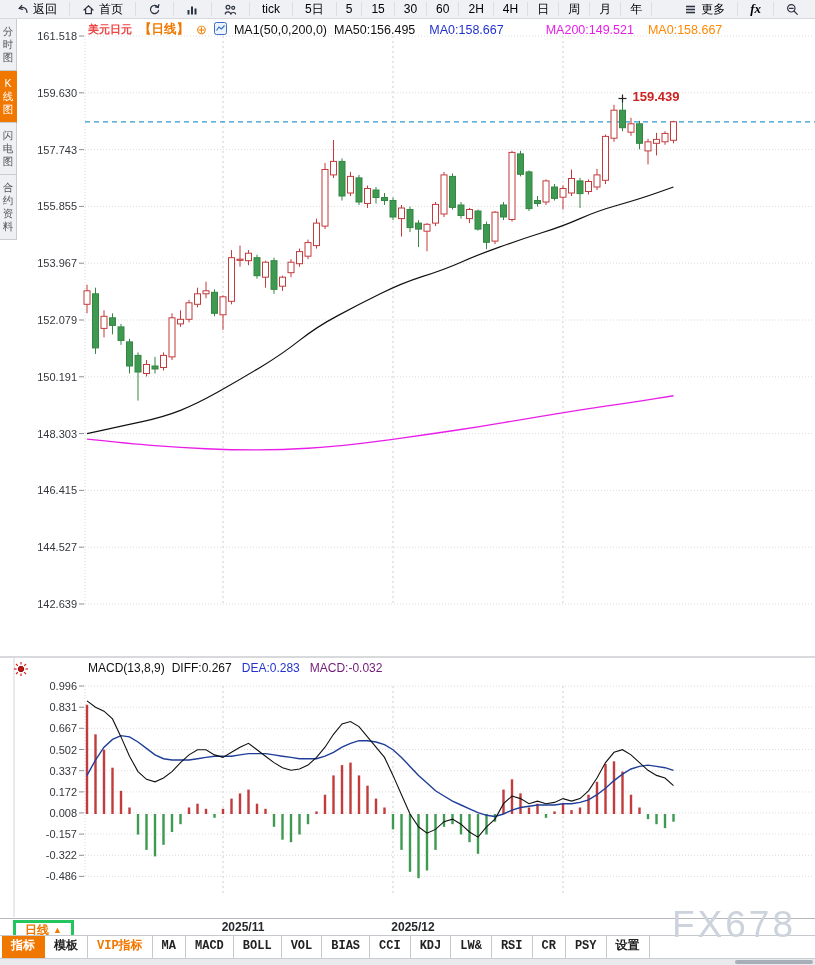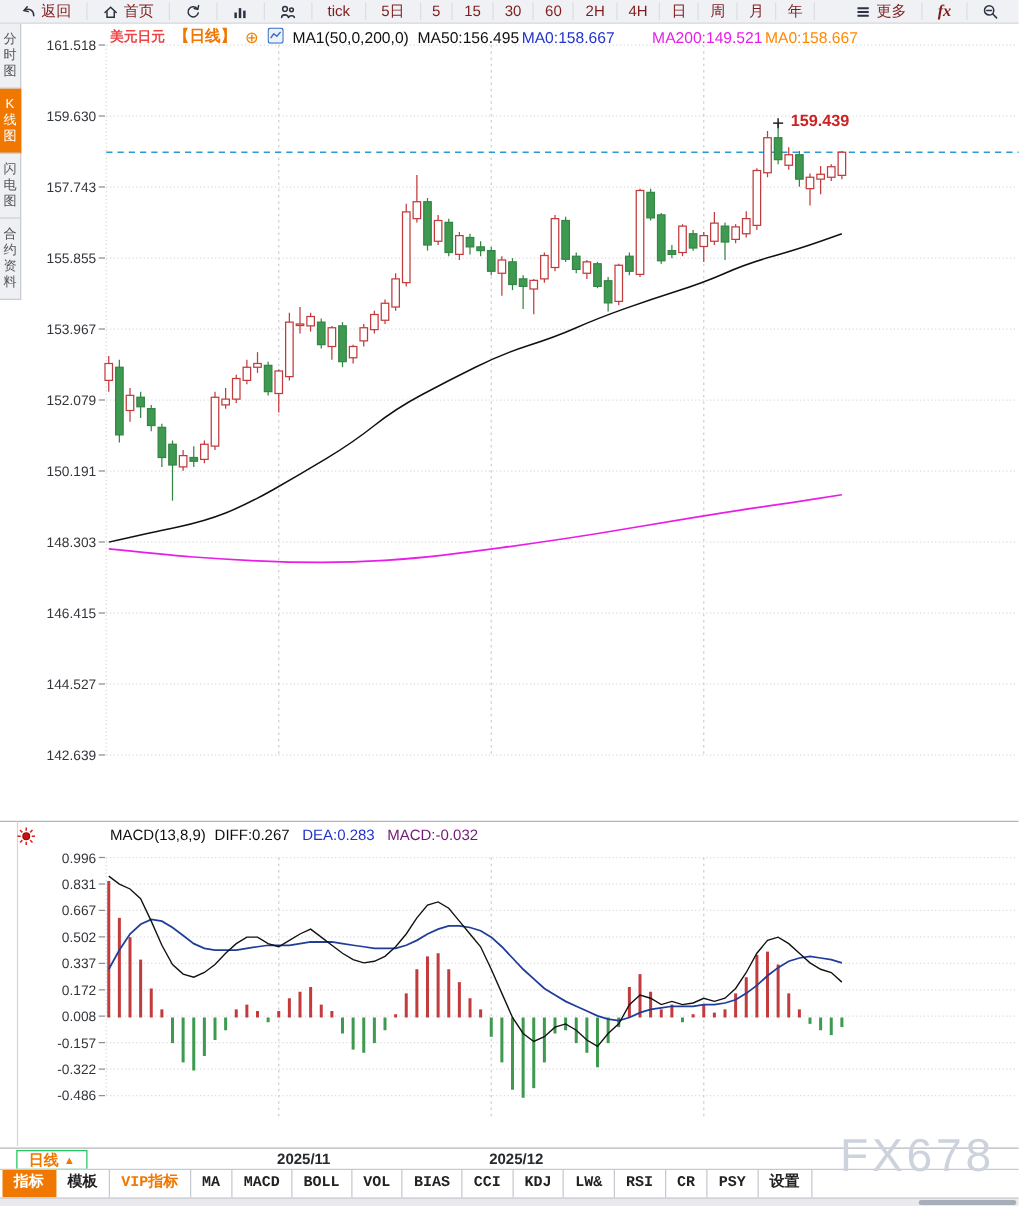--- a/index.html
+++ b/index.html
@@ -2,21 +2,21 @@
 <html><head>
 <meta charset="utf-8">
 <style>
   html,body{margin:0;padding:0}
   body{width:815px;height:965px;position:relative;background:#fff;overflow:hidden;
        font-family:"Liberation Sans",sans-serif}
   
   .topbar{position:absolute;top:0;left:0;width:815px;height:19px;background:#eff1f5;
           border-bottom:1px solid #d7d9de;display:flex;align-items:center;
           padding-left:4px;box-sizing:border-box;z-index:10}
-  .tb-item{display:flex;align-items:center;gap:4px;font-size:12px;color:#7f1d1d;
+  .tb-item{display:flex;align-items:center;gap:4px;font-size:12px;color:#000000;
            padding:0 12px;height:14px;border-right:1px solid #dcdee3;cursor:pointer;white-space:nowrap}
   .tb-item.compact{padding:0 9px}
   .tb-item.pushright{margin-left:auto}
   .tb-item.fx-style{font-weight:bold;font-style:italic;font-family:"Liberation Serif",serif;font-size:13px}
   .tb-item:last-child{border-right:none;margin-right:4px}
   
   .sidebar{position:absolute;left:0;top:19px;width:17px;z-index:6}
   .side-tab{width:16px;text-align:center;padding:6px 0;border-bottom:1px solid #c9ccd1;
             border-right:1px solid #c9ccd1;background:#eef0f3;color:#555;
             font-size:10.5px;line-height:13px;cursor:pointer}
@@ -28,21 +28,21 @@
                font-size:12.5px;color:#111;z-index:6;white-space:nowrap}
   #price-header{top:21px}
   #macd-header{top:661px;font-size:12px}
   .hdr-sym{font-weight:bold;font-size:11px;color:#ef4444}
   .hdr-period{font-weight:bold;color:#f07800}
   .hdr-plus{color:#f08000;font-size:13px}
   .sun-wrap{position:absolute;left:13px;top:661px;z-index:6;cursor:pointer}
   
   .axisrow{position:absolute;top:918px;left:0;width:815px;height:17px;background:#fff;
            border-top:1px solid #b5b8bd;box-sizing:border-box;z-index:8}
-  .period-box{position:absolute;left:13px;top:1px;border:1px solid #22c55e;background:#fff;
+  .period-box{position:absolute;left:13px;top:1px;border:3px solid #22c55e;background:#fff;
               padding:0 9px;height:14px;line-height:13px;font-size:12px;font-weight:bold;
               color:#f07800;cursor:pointer;display:flex;align-items:center;gap:4px}
   .period-box .arrow{font-size:9px}
   .ax-label{position:absolute;top:1px;transform:translateX(-50%);font-size:12px;
             font-weight:bold;color:#26292e}
   
   .bottombar{position:absolute;top:935px;left:0;width:815px;height:23px;background:#fff;
              border-top:1px solid #c6c9ce;box-sizing:border-box;display:flex;
              padding-left:2px;z-index:8;font-family:"Liberation Mono",monospace}
   .bt-btn{padding:0 9px;line-height:21px;font-size:12px;font-weight:bold;color:#222;
@@ -495,21 +495,21 @@
 
 <div class="pane-header" id="price-header">
   <span class="hdr-sym">美元日元</span>
   <span class="hdr-period">【日线】</span>
   <span class="hdr-plus">⊕</span>
   <span><svg width="13" height="13" viewBox="0 0 13 13">
         <rect x="0.5" y="0.5" width="12" height="12" rx="2" fill="#edf3fc" stroke="#3a6fc4"></rect>
         <polyline points="2.5,8.5 5,5 7.5,7 10.5,3.5" fill="none" stroke="#3a6fc4" stroke-width="1.2"></polyline>
       </svg></span>
   <span>MA1(50,0,200,0)</span>
-  <span id="ma-values" style="display:flex;gap:2px">
+  <span id="ma-values" style="display:flex;gap:14px">
       <span style="color: rgb(17, 17, 17);">MA50:156.495</span>
       <span style="color: rgb(34, 51, 204);">MA0:158.667</span>
       <span style="color: rgb(232, 30, 232); margin-left: 28px;">MA200:149.521</span>
       <span style="color: rgb(255, 136, 0);">MA0:158.667</span>
     </span>
 </div>
 
 <div class="pane-header" id="macd-header">
   <span>MACD(13,8,9)</span>
   <span id="macd-values" style="display:flex;gap:10px">

